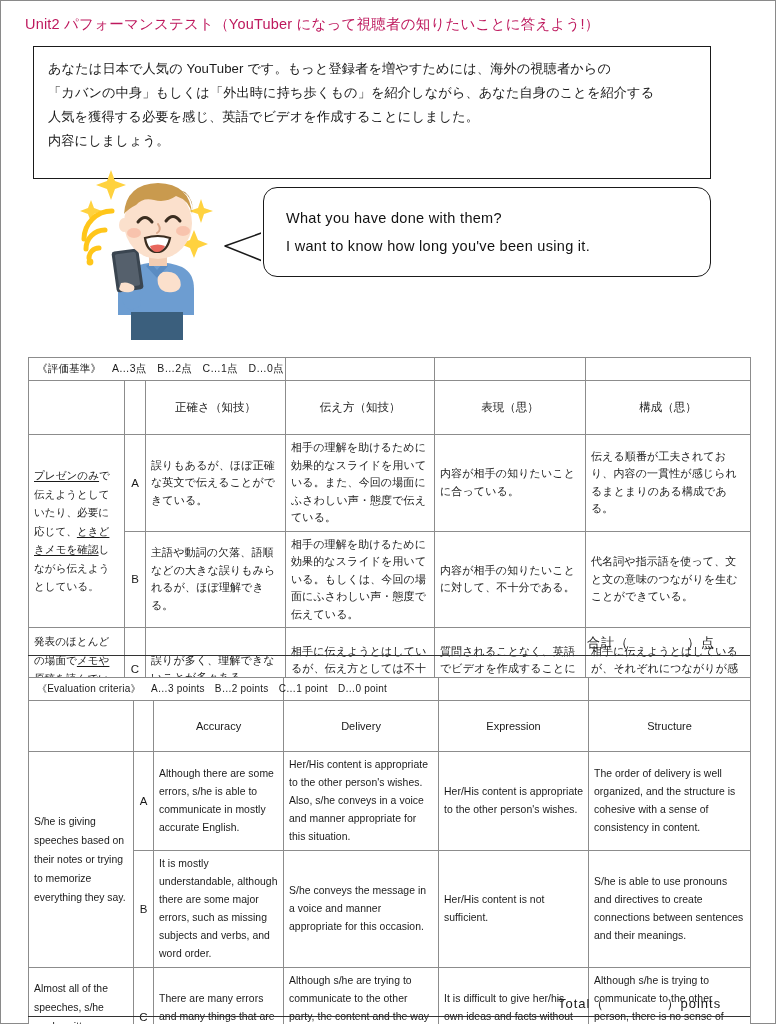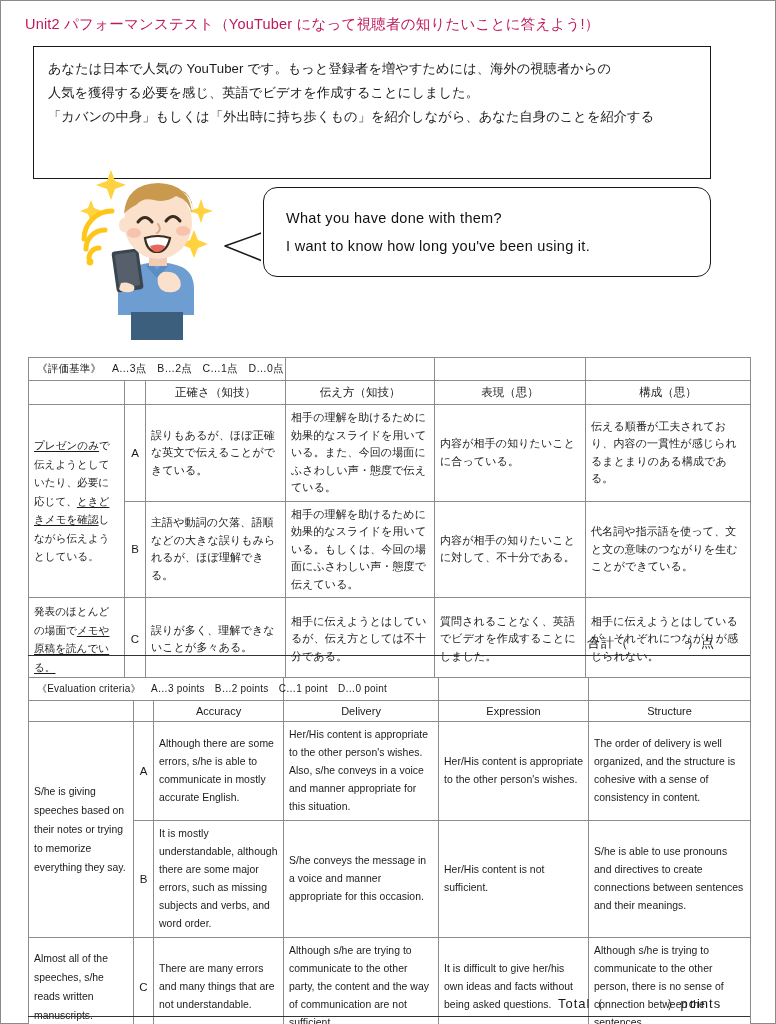--- a/index.html
+++ b/index.html
@@ -102,21 +102,21 @@
     letter-spacing: 0.2px;
     padding-left: 8px !important;
     white-space: nowrap;
     height: 18px;
   }
   .blank-bar { border: 1px solid #8c8c8c !important; }
   .colhead {
     text-align: center;
     font-size: 11.5px;
     height: 21px;
-    padding: 4px !important;
+    padding: 19px !important;
   }
   .gradecell {
     text-align: center;
     font-size: 11.5px;
     width: 20px;
   }
   
   .jp .desc { font-size: 11px; line-height: 17.5px; letter-spacing: 0.1px; }
   .jp .left-desc { font-size: 10.6px; line-height: 18.5px; }
   .jp u { text-underline-offset: 2px; }
@@ -139,22 +139,23 @@
 </style>
 </head>
 <body>
 
 <div class="page">
 
   <div class="title">Unit2 パフォーマンステスト（YouTuber になって視聴者の知りたいことに答えよう!）</div>
 
   <div class="intro-box">
     <div class="intro-line">あなたは日本で人気の YouTuber です。もっと登録者を増やすためには、海外の視聴者からの</div>
+    <div class="intro-line">「カバンの中身」もしくは「外出時に持ち歩くもの」を紹介しながら、あなた自身のことを紹介する</div>
     <div class="intro-line">人気を獲得する必要を感じ、英語でビデオを作成することにしました。</div>
-    <div class="intro-line">「カバンの中身」もしくは「外出時に持ち歩くもの」を紹介しながら、あなた自身のことを紹介する</div>
+    <div class="intro-line">内容にしましょう。</div>
   </div>
 
   <div class="illus">
     <svg width="168" height="175" viewBox="0 0 168 175" xmlns="http://www.w3.org/2000/svg">
 
       <g fill="#ffd23f">
         <path d="M38 3 L42 14 L53 18 L42 22 L38 33 L34 22 L23 18 L34 14 Z"></path>
         <path d="M18 33 L21 41 L29 44 L21 47 L18 55 L15 47 L7 44 L15 41 Z"></path>
         <path d="M128 32 L131 41 L140 44 L131 47 L128 56 L125 47 L116 44 L125 41 Z"></path>
         <path d="M121 63 L125 73 L135 77 L125 81 L121 91 L117 81 L107 77 L117 73 Z"></path>

